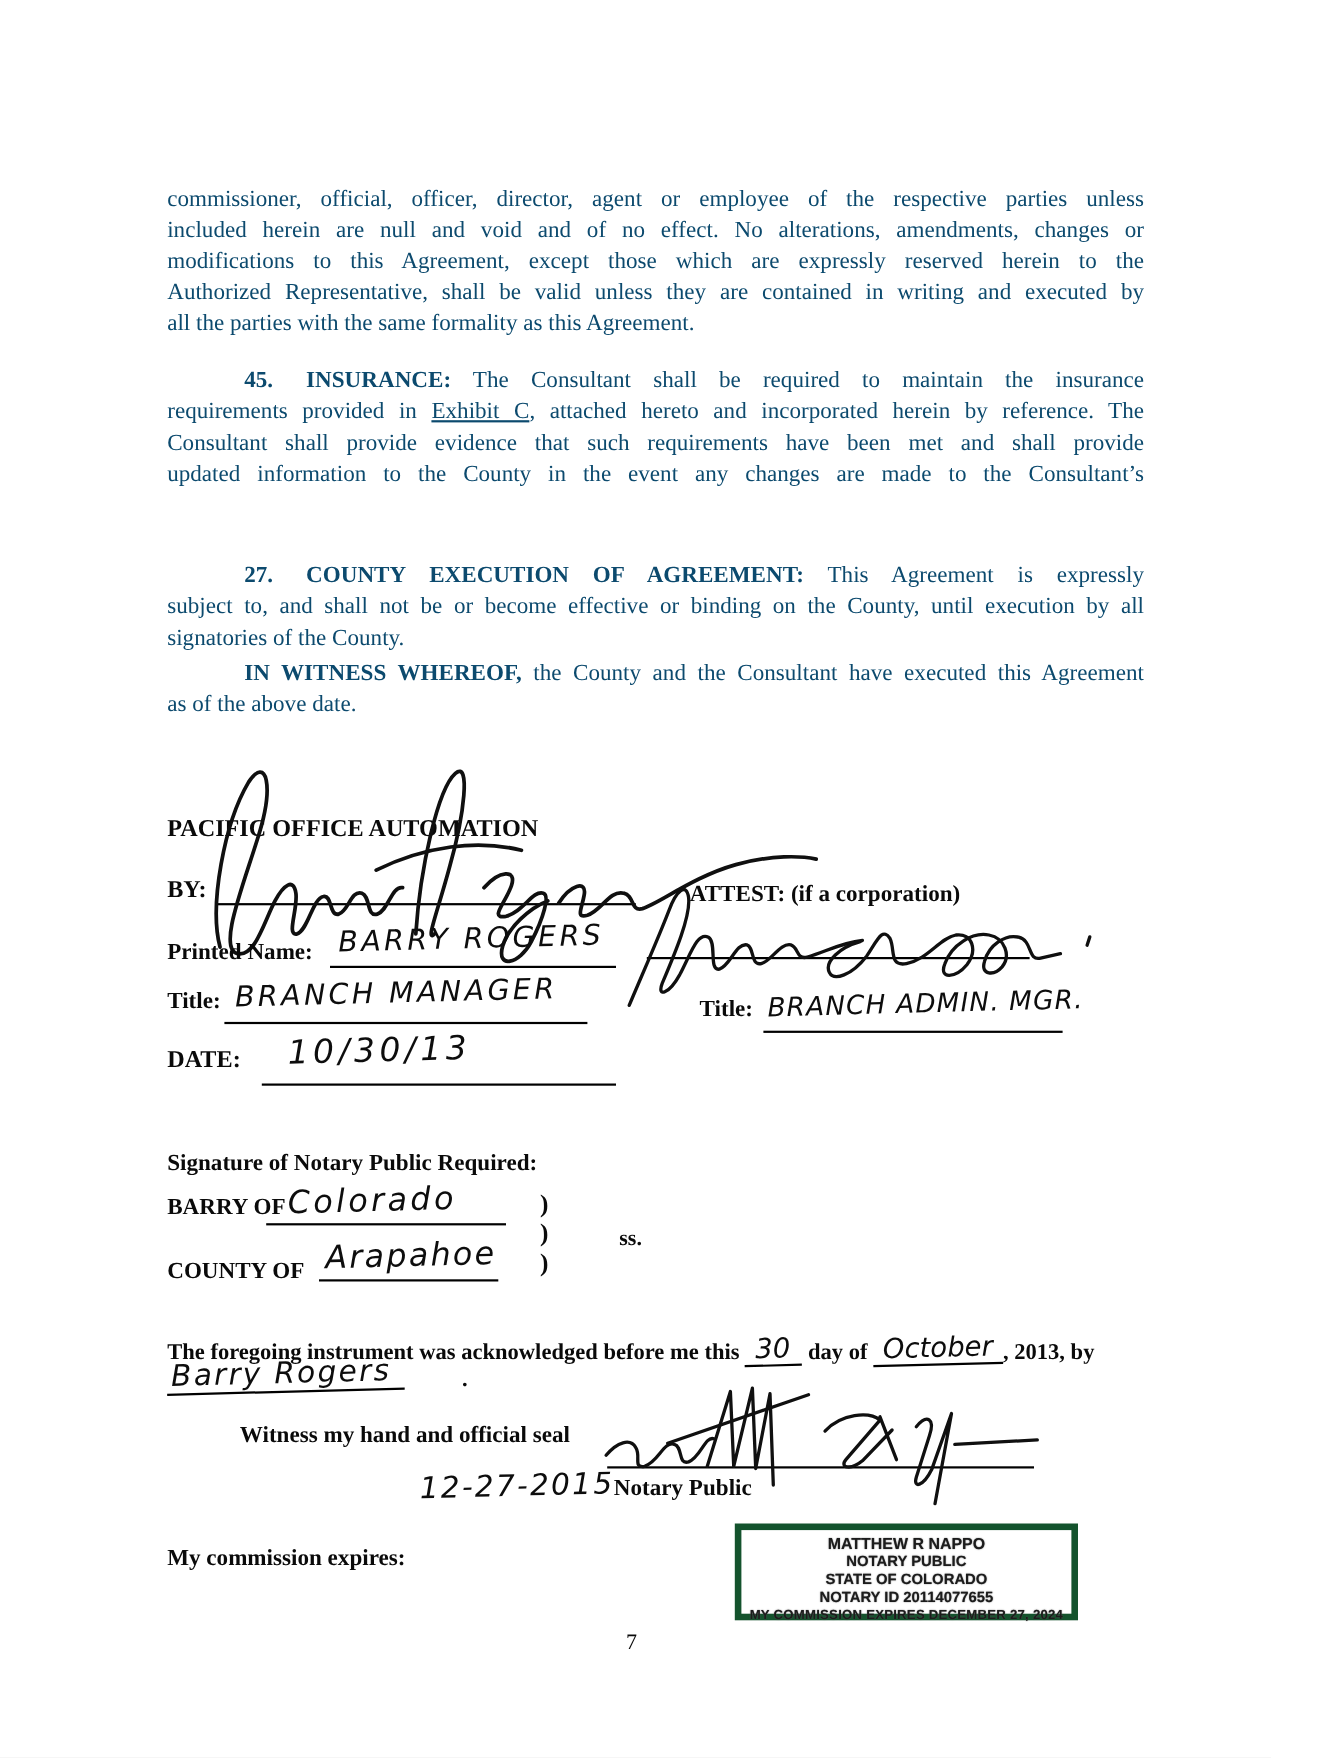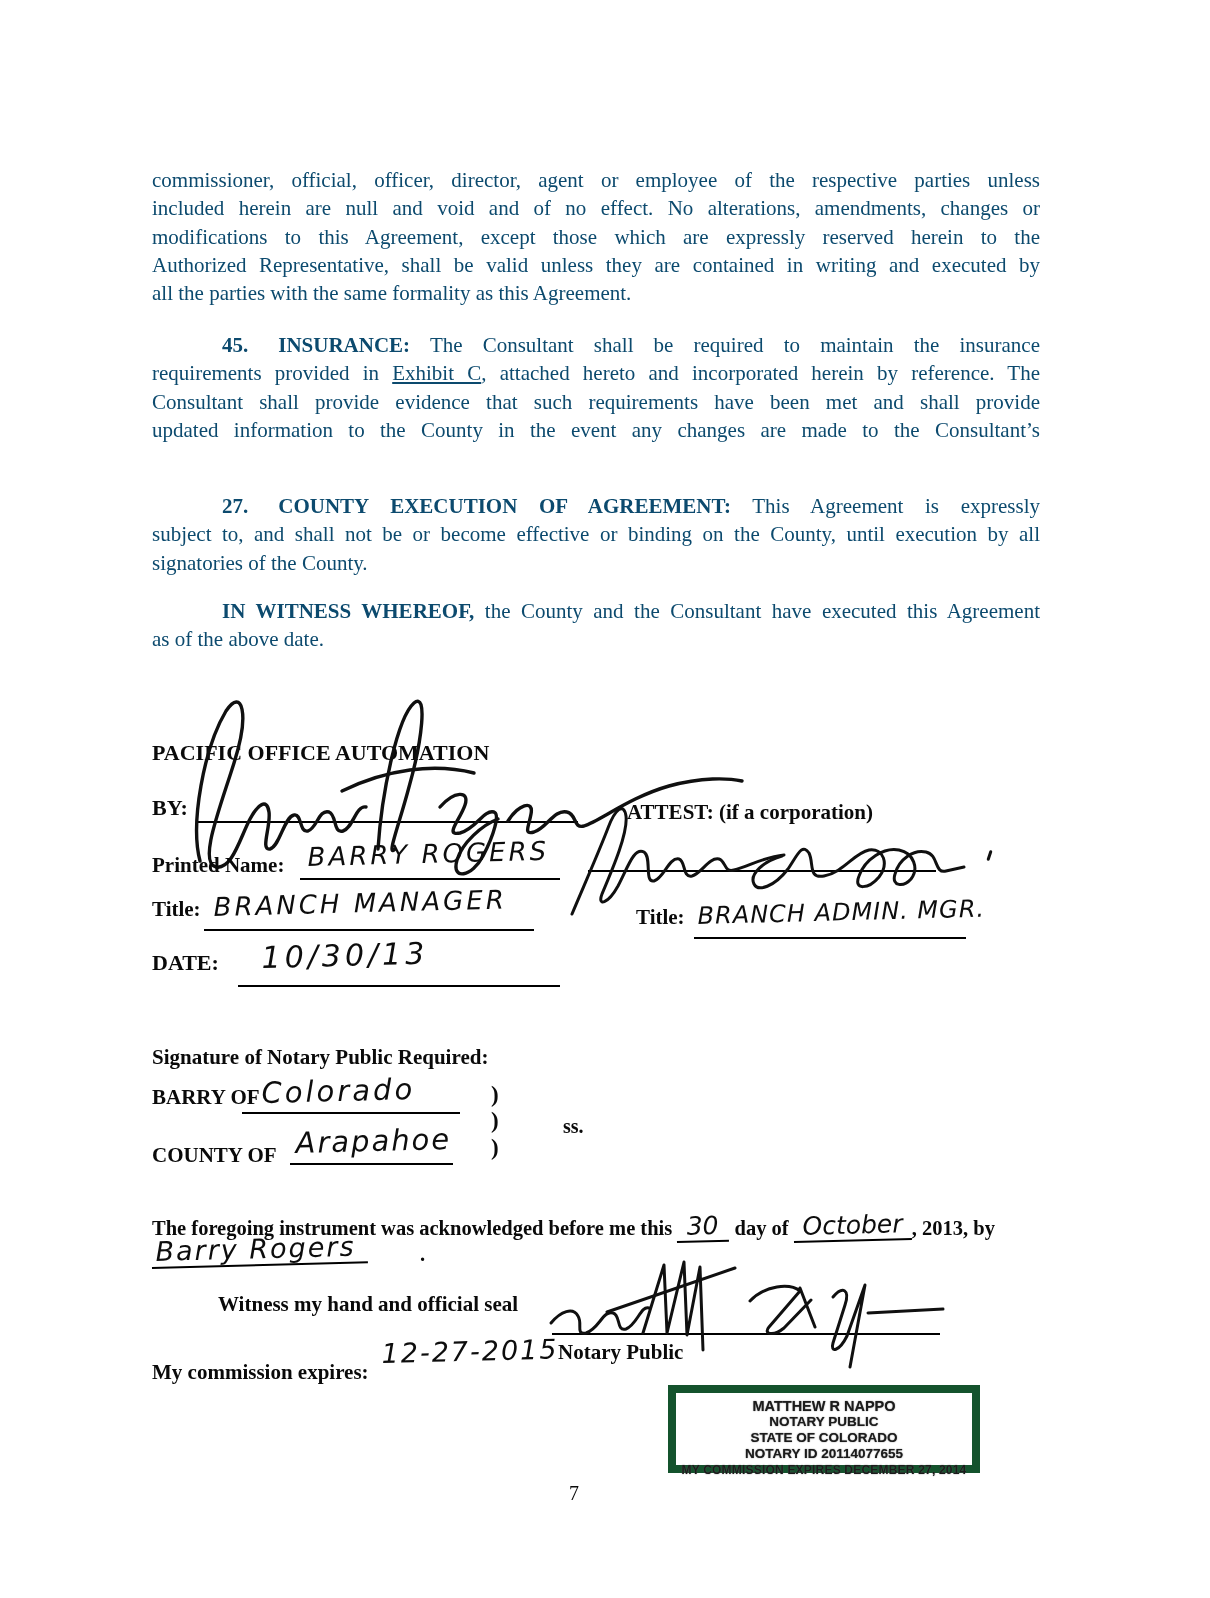--- a/index.html
+++ b/index.html
@@ -22,21 +22,21 @@
     white-space:nowrap;transform:rotate(-1.5deg);transform-origin:left bottom;
   }
   .hw-caps{letter-spacing:3px;}
   .sig-svg{position:absolute;pointer-events:none;}
   .sig-svg path{fill:none;stroke:#101010;stroke-linecap:round;stroke-linejoin:round;}
   .paren{font-size:23px;font-weight:bold;}
   .ack{font-size:20.5px;font-weight:bold;white-space:nowrap;}
   .ack .hwin{display:inline-block;border-bottom:2.4px solid #000;text-align:center;
     font-weight:normal;}
   .stamp{
-    border:8px solid #14532d;background:#fff;text-align:center;
+    border:6px solid #14532d;background:#fff;text-align:center;
     font-family:"Liberation Sans",sans-serif;font-weight:bold;color:#1c1c1c;
     text-shadow:0 0 1.2px #555;padding-top:5px;box-sizing:border-box;
   }
   .stamp div{line-height:16px;}
   .st1{font-size:14.5px;}
   .st2{font-size:13.5px;}
   .st5{font-size:12px;letter-spacing:.2px;}
   .ink-tick{width:3px;height:11px;background:#101010;transform:rotate(18deg);border-radius:2px;}
   .pagenum{font-size:20px;text-align:center;width:100px;}
 </style>
@@ -53,21 +53,21 @@
     <div class="jlast">all the parties with the same formality as this Agreement.</div>
   </div>
 
   <div class="abs para" style="left:152px;top:331px;">
     <div class="jline"><span class="ind"></span><span class="numgap">45.</span><span class="b">INSURANCE:</span> <span>The Consultant shall be required to maintain the insurance</span></div>
     <div class="jline"><span>requirements provided in </span><span class="u">Exhibit C</span><span>, attached hereto and incorporated herein by reference.  The</span></div>
     <div class="jline">Consultant shall provide evidence that such requirements have been met and shall provide</div>
     <div class="jline">updated information to the County in the event any changes are made to the Consultant’s</div>
   </div>
 
-  <div class="abs para" style="left:152px;top:492px;">
+  <div class="abs para" style="left:152px;top:508px;">
     <div class="jline"><span class="ind"></span><span class="numgap">27.</span><span class="b">COUNTY EXECUTION OF AGREEMENT:</span> <span>This Agreement is expressly</span></div>
     <div class="jline">subject to, and shall not be or become effective or binding on the County, until execution by all</div>
     <div class="jlast">signatories of the County.</div>
   </div>
 
   <div class="abs para" style="left:152px;top:597px;">
     <div class="jline"><span class="ind"></span><span class="b">IN WITNESS WHEREOF,</span> <span>the County and the Consultant have executed this Agreement</span></div>
     <div class="jlast">as of the above date.</div>
   </div>
 
@@ -141,26 +141,26 @@
   <svg class="sig-svg" style="left:545px;top:1255px;" width="402" height="122" viewBox="0 0 402 122">
     <path stroke-width="3" d="M6,68 C16,56 28,52 33,61 C38,69 30,80 41,78 C54,74 58,55 68,58 C76,60 71,77 81,74 C92,70 96,50 104,53"></path>
     <path stroke-width="3" d="M98,78 L119,10 L122,78 L139,7 L142,80 L155,12 L158,95"></path>
     <path stroke-width="3" d="M62,57 L190,13"></path>
     <path stroke-width="3" d="M205,46 C220,30 245,28 255,36 L224,72 C218,79 228,82 239,73 L266,45 M255,33 L270,72"></path>
     <path stroke-width="3" d="M288,42 C298,30 305,35 300,50 L288,88 C285,98 294,97 302,81 L320,30 L305,112"></path>
     <path stroke-width="3" d="M323,58 L398,54"></path>
   </svg>
   <div class="abs lbl" style="left:558px;top:1340px;">Notary Public</div>
 
-  <div class="abs lbl" style="left:152px;top:1360px;">My commission expires:</div>
+  <div class="abs lbl" style="left:152px;top:1404px;">My commission expires:</div>
   <div class="abs hw" style="left:382px;top:1338px;font-size:27px;letter-spacing:2px;">12-27-2015</div>
 
   <div class="abs stamp" style="left:668px;top:1385px;width:312px;height:88px;">
     <div class="st1">MATTHEW R NAPPO</div>
     <div class="st2">NOTARY PUBLIC</div>
     <div class="st2">STATE OF COLORADO</div>
     <div class="st2">NOTARY ID 20114077655</div>
-    <div class="st5">MY COMMISSION EXPIRES DECEMBER 27, 2014</div>
+    <div class="st5">MY COMMISSION EXPIRES DECEMBER 27, 2024</div>
   </div>
 
   <div class="abs pagenum" style="left:524px;top:1482px;">7</div>
 
 </div>
 
 </body></html>

